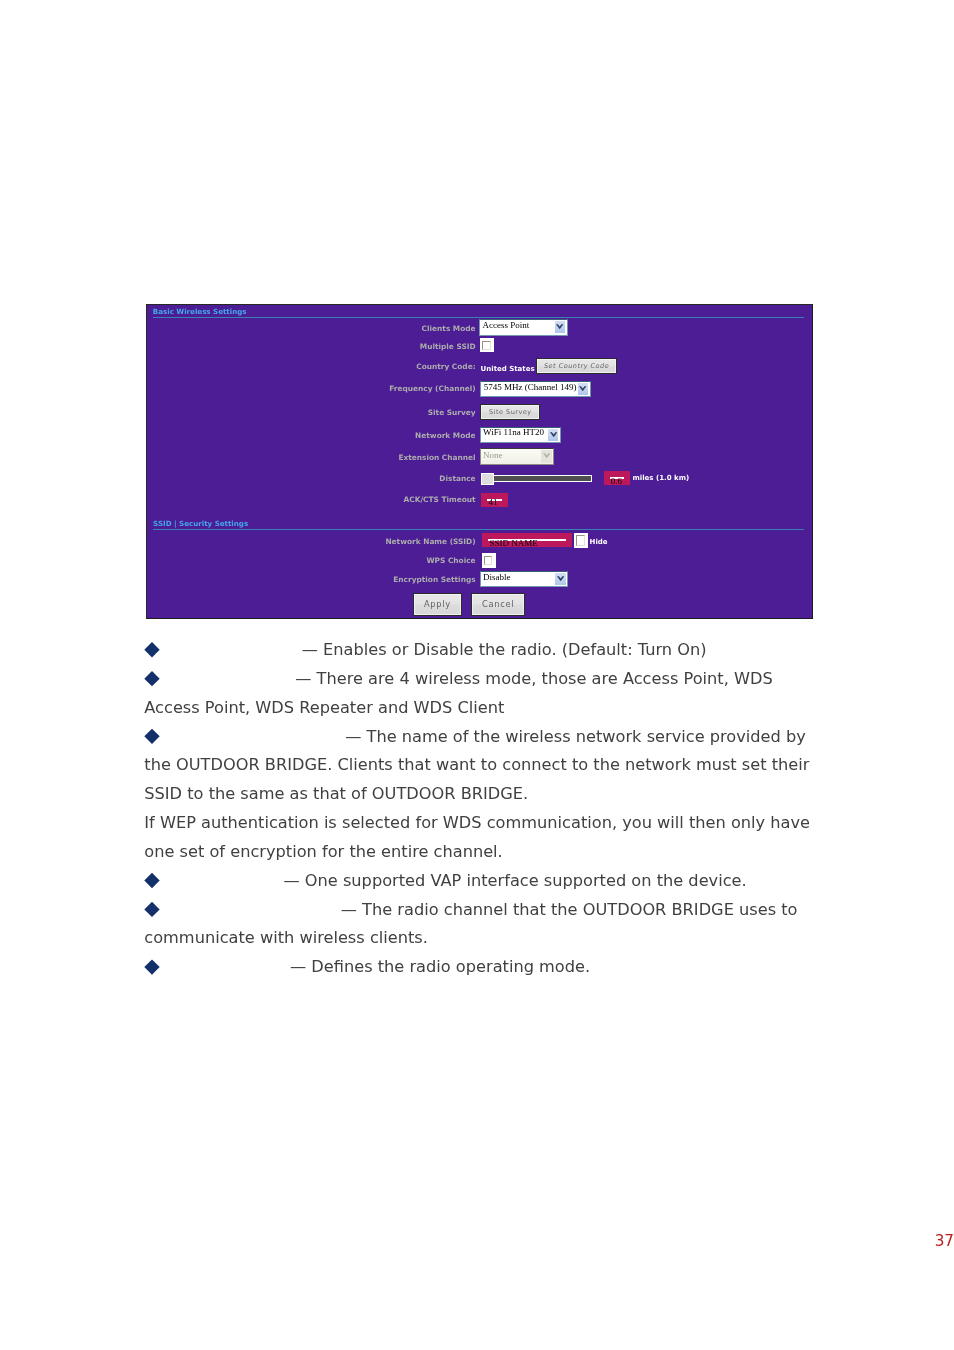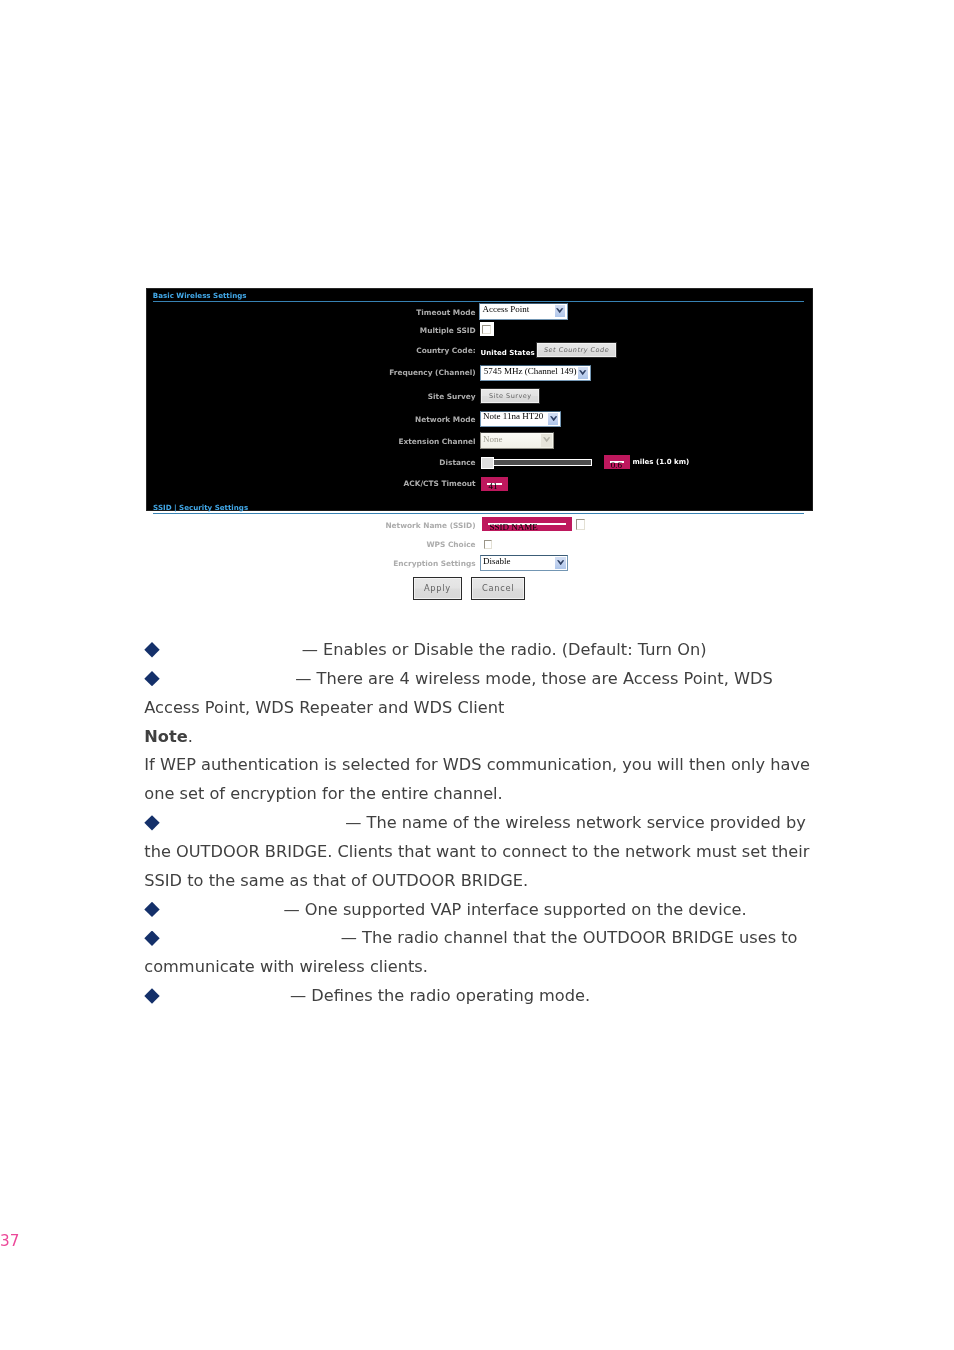--- a/index.html
+++ b/index.html
@@ -1,20 +1,20 @@
 <!DOCTYPE html>
 <html><head>
 <meta charset="utf-8">
 <style>
   html,body{margin:0;padding:0;}
   body{width:954px;height:1350px;background:#ffffff;font-family:"DejaVu Sans",sans-serif;overflow:hidden;}
   .page{position:relative;width:954px;height:1350px;}
 
   
-  .ui{position:absolute;left:146px;top:288px;width:666.8px;height:223px;background:#000000;
+  .ui{position:absolute;left:146px;top:304px;width:666.8px;height:315px;background:#4c1d95;
       box-shadow:inset 1px 1px 0 0 #272727, inset -1px -1px 0 0 #1c1c1c;
       font-family:"DejaVu Sans",sans-serif;color:#c8c8c8;}
   .ui *{box-sizing:border-box;}
   .sect-title{position:absolute;font-weight:bold;font-size:7.1px;color:#42a8e8;white-space:nowrap;}
   .sect-rule{position:absolute;height:1.3px;background:#3782b3;}
   .lbl{position:absolute;right:337.2px;font-weight:bold;font-size:7.4px;color:#acacac;white-space:nowrap;text-align:right;}
   .lblw{position:absolute;font-weight:bold;font-size:7px;color:#ffffff;white-space:nowrap;}
 
   .sel{position:absolute;background:#ffffff;border:1px solid #7396b3;border-top-color:#3c5d77;}
   .sel .val{position:absolute;left:2.5px;top:0px;font-family:"Liberation Serif",serif;font-size:9px;
@@ -43,33 +43,33 @@
   .strack{position:absolute;background:#4e4e4e;border:1px solid #ffffff;}
   .sthumb{position:absolute;background:#dddddd;border:1px solid #ffffff;}
 
   
   .txt{position:absolute;left:144.3px;top:636px;width:670px;font-size:16.2px;line-height:28.85px;
        color:#404040;font-family:"DejaVu Sans",sans-serif;}
   .txt p{margin:0;}
   .dia{display:inline-block;width:15.4px;height:15.4px;background:#14306a;vertical-align:baseline;
        clip-path:polygon(50% 0,100% 50%,50% 100%,0 50%);position:relative;top:2.5px;margin-right:0;}
   .sp{display:inline-block;}
-  .pageno{position:absolute;left:0;top:1232px;width:954px;text-align:left;font-size:15.2px;color:#ec4899;}
+  .pageno{position:absolute;left:0;top:1232px;width:954px;text-align:right;font-size:15.2px;color:#b91c1c;}
 </style>
 </head>
 <body>
 
 <div class="page">
 
   <div class="ui">
 
     <div class="sect-title" style="left:6.8px;top:2.5px;">Basic Wireless Settings</div>
     <div class="sect-rule" style="left:6.8px;top:12.9px;width:651.5px;"></div>
 
-    <div class="lbl" style="top:19.7px;">Timeout Mode</div>
+    <div class="lbl" style="top:19.7px;">Clients Mode</div>
     <div class="sel" style="left:333px;top:15px;width:88.5px;height:16.6px;">
       <span class="val" style="top:0.2px;">Access Point</span>
       <span class="arw">
           <svg width="7.4" height="5.4" viewBox="0 0 7.4 5.4">
             <path d="M0 0.2 L1.9 0.2 L3.7 2.6 L5.5 0.2 L7.4 0.2 L3.7 5.3 Z" fill="#2d3f63"></path>
           </svg>
         </span>
     </div>
 
     <div class="lbl" style="top:37.5px;">Multiple SSID</div>
@@ -89,21 +89,21 @@
             <path d="M0 0.2 L1.9 0.2 L3.7 2.6 L5.5 0.2 L7.4 0.2 L3.7 5.3 Z" fill="#2d3f63"></path>
           </svg>
         </span>
     </div>
 
     <div class="lbl" style="top:104.1px;">Site Survey</div>
     <div class="btn" style="left:334.3px;top:99.8px;width:60px;height:16.2px;line-height:15.5px;">Site Survey</div>
 
     <div class="lbl" style="top:127.3px;">Network Mode</div>
     <div class="sel" style="left:333.6px;top:122.7px;width:81.4px;height:16.2px;">
-      <span class="val" style="top:-0.3px;">Note 11na HT20</span>
+      <span class="val" style="top:-0.3px;">WiFi 11na HT20</span>
       <span class="arw">
           <svg width="7.4" height="5.4" viewBox="0 0 7.4 5.4">
             <path d="M0 0.2 L1.9 0.2 L3.7 2.6 L5.5 0.2 L7.4 0.2 L3.7 5.3 Z" fill="#2d3f63"></path>
           </svg>
         </span>
     </div>
 
     <div class="lbl" style="top:148.8px;">Extension Channel</div>
     <div class="seld" style="left:333.6px;top:144.1px;width:74.5px;height:17.1px;">
       <span class="val" style="top:0.7px;">None</span>
@@ -154,22 +154,21 @@
         </span>
     </div>
 
     <div class="btn" style="left:267.1px;top:289px;width:48.6px;height:22.8px;line-height:21.5px;font-size:8.3px;letter-spacing:0.7px;">Apply</div>
     <div class="btn" style="left:324.8px;top:289px;width:54.6px;height:22.8px;line-height:21.5px;font-size:8.3px;letter-spacing:0.7px;">Cancel</div>
   </div>
 
   <div class="txt">
     <p><span class="dia"></span><span class="sp" style="width:142.1px;"></span><span>— Enables or Disable the radio. (Default: Turn On)</span></p>
     <p><span class="dia"></span><span class="sp" style="width:135.6px;"></span><span>— There are 4 wireless mode, those are Access Point, WDS Access Point, WDS Repeater and WDS Client</span></p>
-    <p><b>Note</b><span>.</span></p>
+    <p><span class="dia"></span><span class="sp" style="width:185.5px;"></span><span>— The name of the wireless network service provided by the OUTDOOR BRIDGE. Clients that want to connect to the network must set their SSID to the same as that of OUTDOOR BRIDGE.</span></p>
     <p>If WEP authentication is selected for WDS communication, you will then only have one set of encryption for the entire channel.</p>
-    <p><span class="dia"></span><span class="sp" style="width:185.5px;"></span><span>— The name of the wireless network service provided by the OUTDOOR BRIDGE. Clients that want to connect to the network must set their SSID to the same as that of OUTDOOR BRIDGE.</span></p>
     <p><span class="dia"></span><span class="sp" style="width:123.8px;"></span><span>— One supported VAP interface supported on the device.</span></p>
     <p><span class="dia"></span><span class="sp" style="width:181.1px;"></span><span>— The radio channel that the OUTDOOR BRIDGE uses to communicate with wireless clients.</span></p>
     <p><span class="dia"></span><span class="sp" style="width:130.3px;"></span><span>— Defines the radio operating mode.</span></p>
   </div>
 
   <div class="pageno">37</div>
 </div>
 
 </body></html>

